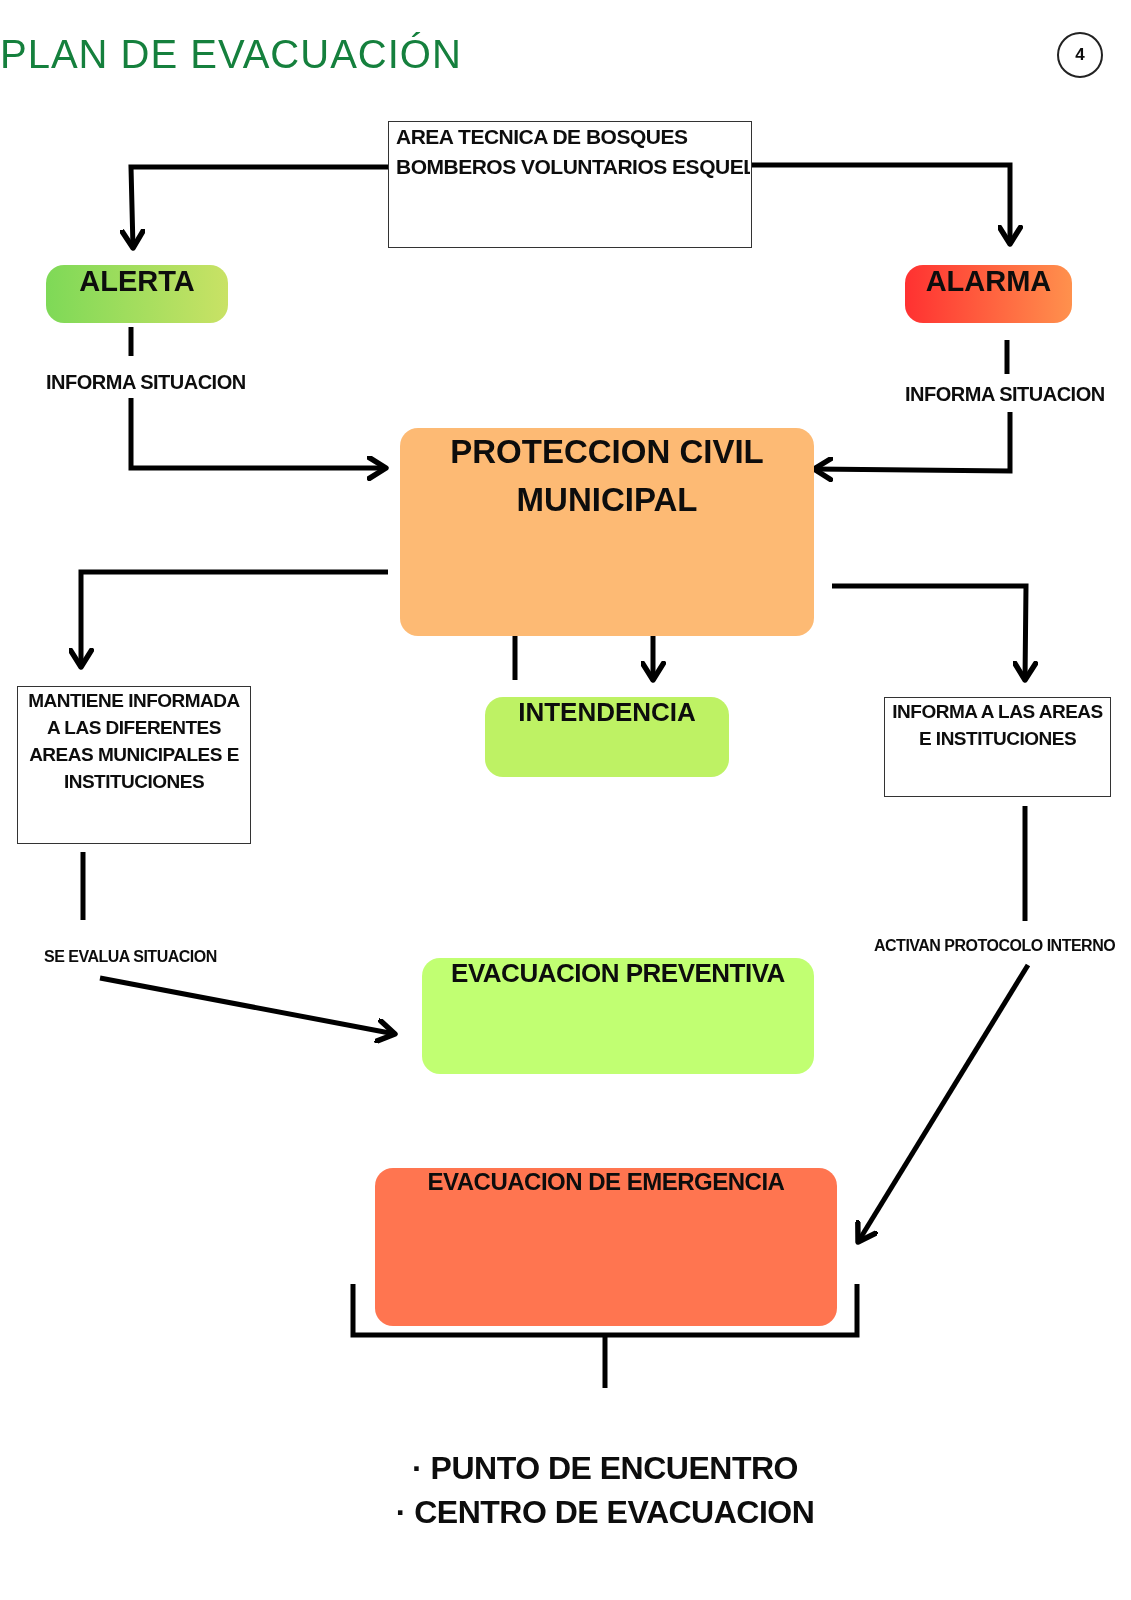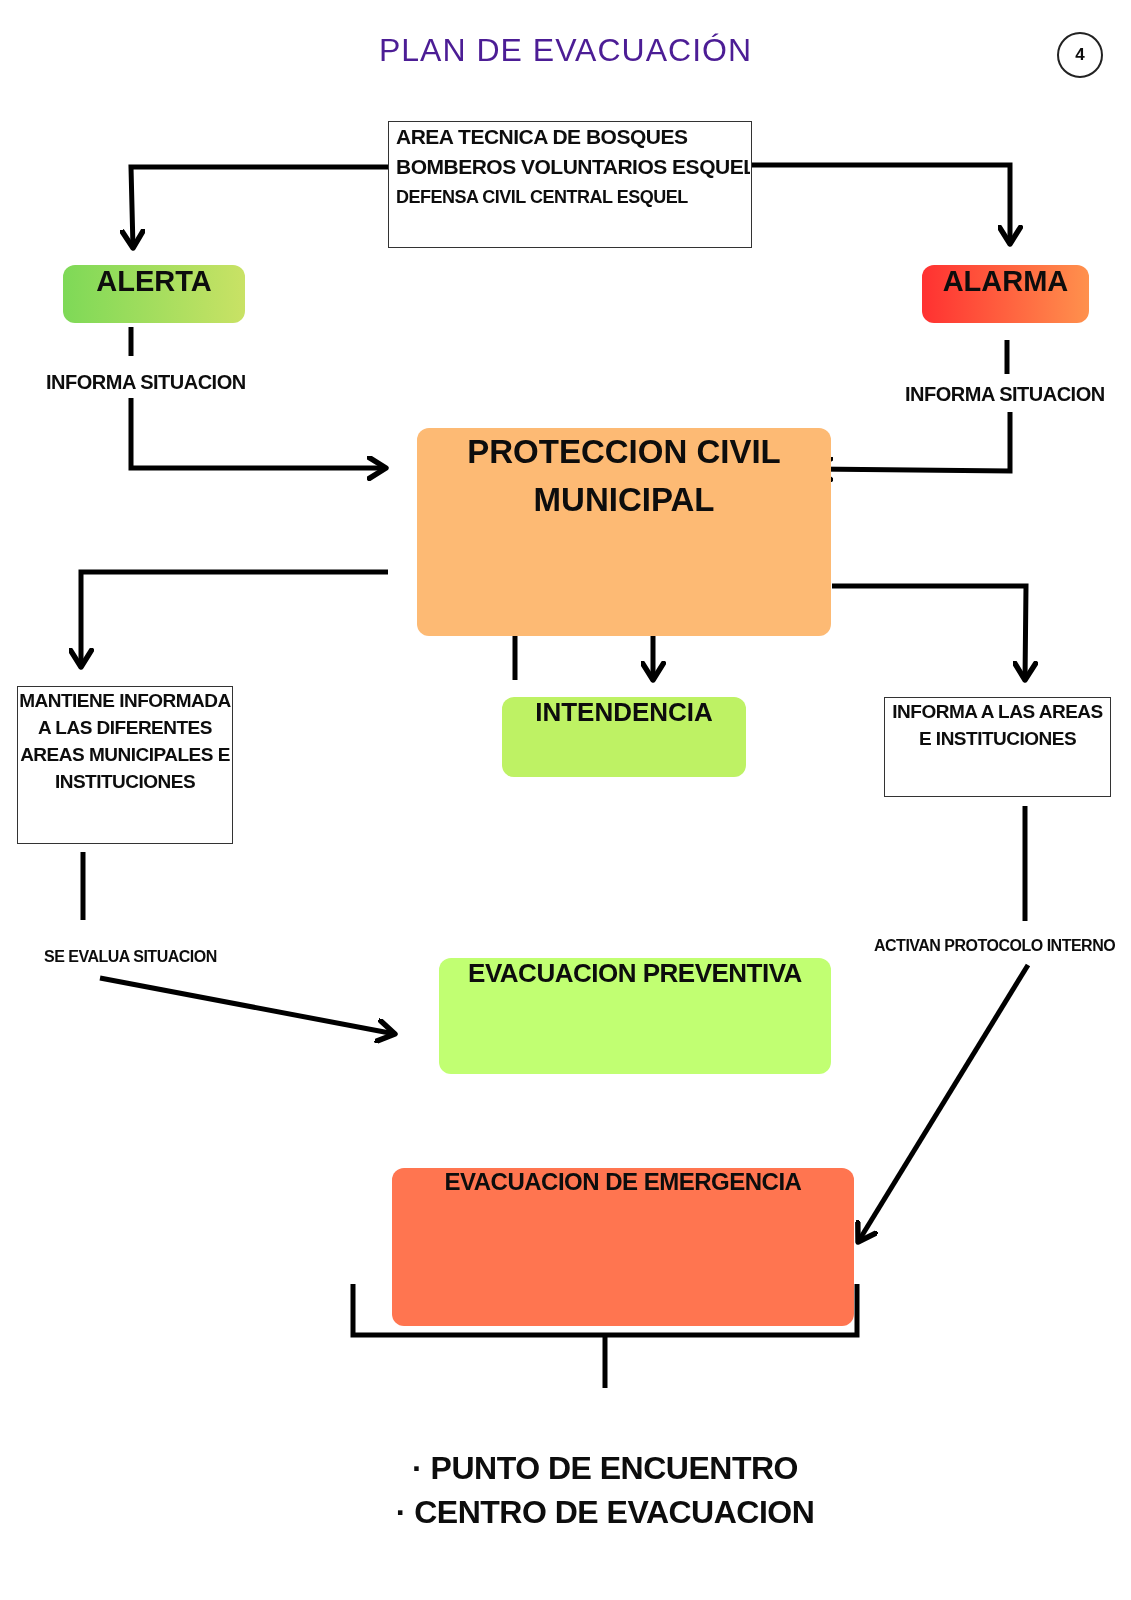--- a/index.html
+++ b/index.html
@@ -1,40 +1,40 @@
 <!DOCTYPE html>
 <html><head>
 <meta charset="utf-8">
 <style>
   html, body { margin: 0; padding: 0; background: #ffffff; }
   body { width: 1131px; height: 1600px; position: relative; overflow: hidden;
          font-family: "Liberation Sans", "DejaVu Sans", sans-serif; color: #0d0d0d; }
   .abs { position: absolute; }
-  .title { left: 0; width: 1131px; top: 32px; text-align: center; font-size: 32px;
-           font-weight: 400; letter-spacing: 1px; color: #4c1d95; }
+  .title { left: 0; width: 1131px; top: 32px; text-align: left; font-size: 40px;
+           font-weight: 400; letter-spacing: 1px; color: #15803d; }
   .page-num { left: 1057px; top: 32px; width: 46px; height: 46px; border: 2px solid #222;
               border-radius: 50%; box-sizing: border-box; display: flex; align-items: center;
               justify-content: center; font-weight: bold; font-size: 17px; }
   .box { box-sizing: border-box; display: flex; flex-direction: column; align-items: center;
          text-align: center; font-weight: bold; }
   .outline { border: 1.5px solid #333; background: #fff; }
-  .rounded { border-radius: 12px; margin-left: 17px; }
+  .rounded { border-radius: 18px; }
   .sources { left: 388px; top: 121px; width: 364px; height: 127px; align-items: flex-start;
              padding-left: 7px; text-align: left; }
   .sources div { font-size: 21px; line-height: 30px; white-space: nowrap; letter-spacing: -0.5px; }
   .sources div.small { font-size: 18px; }
   .alerta { left: 46px; top: 265px; width: 182px; height: 58px;
             background: linear-gradient(90deg, #7ed957 0%, #c9e265 100%); font-size: 29px; }
   .alarma { left: 905px; top: 265px; width: 167px; height: 58px;
             background: linear-gradient(90deg, #ff3131 0%, #ff914d 100%); font-size: 29px; }
   .lbl { font-weight: bold; font-size: 20px; white-space: nowrap; letter-spacing: -0.5px; }
   .pcm { left: 400px; top: 428px; width: 414px; height: 208px; background: #fdba74;
          font-size: 33px; line-height: 48px; }
   .intend { left: 485px; top: 697px; width: 244px; height: 80px; background: #bef264; font-size: 26px; }
-  .mantiene { left: 17px; top: 686px; width: 216px; height: 158px; font-size: 19px; line-height: 27px;
+  .mantiene { left: 17px; top: 686px; width: 234px; height: 158px; font-size: 19px; line-height: 27px;
               letter-spacing: -0.5px; }
   .informa-areas { left: 884px; top: 697px; width: 227px; height: 100px; font-size: 19px; line-height: 27px;
                    letter-spacing: -0.5px; }
   .prev { left: 422px; top: 958px; width: 392px; height: 116px; background: #c1ff72; font-size: 26px;
           letter-spacing: -0.5px; }
   .emer { left: 375px; top: 1168px; width: 462px; height: 158px; background: #ff7550; font-size: 24px;
           letter-spacing: -0.5px; }
   .dest { left: 0; width: 1210px; text-align: center; font-weight: bold; font-size: 32px; letter-spacing: -0.5px; }
   svg.lines { position: absolute; left: 0; top: 0; }
 </style>
@@ -83,21 +83,20 @@
 </svg>
 
 <div class="abs title">PLAN DE EVACUACIÓN</div>
 <div class="abs page-num">
   <span>4</span>
 </div>
 
 <div class="abs box outline sources">
   <div>AREA TECNICA DE BOSQUES</div>
   <div style="overflow:hidden;width:354px;">BOMBEROS VOLUNTARIOS ESQUEL</div>
-  <div class="small">DEFENSA CIVIL CENTRAL ESQUEL</div>
 </div>
 
 <div class="abs box rounded alerta">
   <span>ALERTA</span>
 </div>
 <div class="abs box rounded alarma">
   <span>ALARMA</span>
 </div>
 
 <div class="abs lbl" style="left:46px;top:371px;">INFORMA SITUACION</div>

